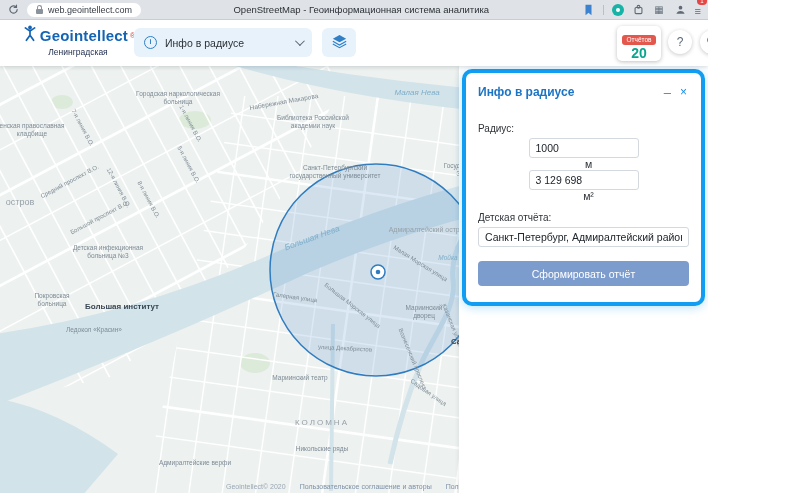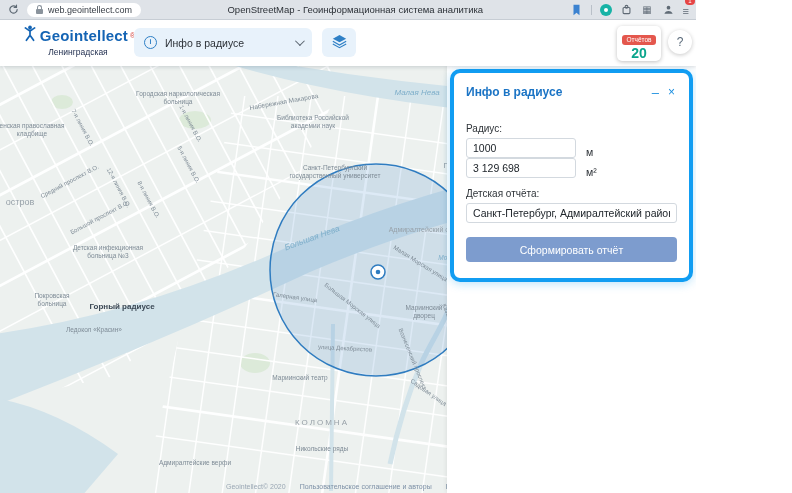--- a/index.html
+++ b/index.html
@@ -1,18 +1,18 @@
 <!DOCTYPE html>
 <html><head>
 <meta charset="utf-8">
 <title>Geointellect</title>
 <style>
   html,body{margin:0;padding:0;background:#fff;}
   .screen{position:relative;width:696px;height:493px;overflow:hidden;
-          font-family:"Liberation Sans","DejaVu Sans",sans-serif;background:#fff;}
+          font-family:"Liberation Sans","DejaVu Sans",sans-serif;background:#fff;padding-left:12px;}
 
   
   .browser-bar{position:absolute;top:0;left:0;right:0;height:19px;background:#dfe3e8;
     border-bottom:1px solid #c7cdd4;display:flex;align-items:center;padding:0 7px;gap:7px;z-index:10;}
   .b-icon{display:flex;align-items:center;justify-content:center;width:13px;height:13px;color:#5f6a75;}
   .url-pill{display:flex;align-items:center;gap:5px;background:#fff;border-radius:8px;height:14px;
     padding:0 9px;font-size:9px;color:#3a4048;}
   .lock{width:7px;height:5px;background:#8a939c;border-radius:1px;position:relative;margin-top:3px;}
   .lock::before{content:"";position:absolute;top:-4px;left:1px;width:3px;height:3px;
     border:1px solid #8a939c;border-bottom:none;border-radius:3px 3px 0 0;}
@@ -79,21 +79,21 @@
   
   .side-panel{position:absolute;top:66px;right:0;width:249px;height:427px;background:#fff;z-index:5;
     box-shadow:-1px 0 4px rgba(0,0,0,.07);}
   .info-card{position:absolute;top:3px;left:3px;right:3px;border:4px solid #119df2;border-radius:10px;
     background:#fff;padding:12px 12px 16px;box-shadow:0 2px 10px rgba(17,157,242,.28);}
   .card-head{display:flex;align-items:center;margin-bottom:24px;}
   .card-title{color:#1b74c5;font-size:12px;font-weight:600;}
   .card-min{margin-left:auto;color:#1b8fe0;font-size:13px;cursor:pointer;padding:0 7px;line-height:1;}
   .card-close{color:#1b8fe0;font-size:12px;cursor:pointer;padding:0 2px;line-height:1;}
   .f-label{font-size:10px;color:#2e3338;margin:10px 0 4px;}
-  .f-row{display:flex;align-items:flex-end;}
+  .f-row{display:flex;align-items:center;flex-direction:column;}
   .f-input{width:110px;height:20px;border:1px solid #d3d9df;border-radius:3px;font-size:10.5px;color:#20262c;
     padding:0 6px;font-family:inherit;box-sizing:border-box;background:#fff;}
   .f-input.full{width:100%;}
   .f-unit{margin-left:10px;font-size:10.5px;color:#2e3338;}
   .submit-btn{margin-top:14px;width:100%;height:25px;background:#7d9cce;color:#fff;border:none;border-radius:4px;
     font-size:10.5px;cursor:pointer;font-family:inherit;}
 </style>
 </head>
 <body>
 
@@ -267,21 +267,21 @@
         <div class="mlabel" style="left: 335px; top: 106px; font-size: 6.5px; width: 110px; white-space: normal; transform: translate(-50%, -50%);">Санкт-Петербургский государственный университет</div>
         <div class="mlabel" style="left: 470px; top: 104px; font-size: 6.5px; width: 80px; white-space: normal; transform: translate(-50%, -50%);">Государственный Эрмитаж</div>
         <div class="mlabel dim" style="left: 20px; top: 137px; font-size: 9px; transform: translate(-50%, -50%);">остров</div>
         <div class="mlabel" style="left: 70px; top: 116px; font-size: 6px; transform: translate(-50%, -50%) rotate(-28deg);">Средний проспект В.О.</div>
         <div class="mlabel" style="left: 118px; top: 122px; font-size: 6px; transform: translate(-50%, -50%) rotate(62deg);">12-я линия В.О.</div>
         <div class="mlabel" style="left: 100px; top: 152px; font-size: 6px; transform: translate(-50%, -50%) rotate(-28deg);">Большой проспект В.О.</div>
         <div class="mlabel" style="left: 148px; top: 134px; font-size: 6px; transform: translate(-50%, -50%) rotate(62deg);">8-я линия В.О.</div>
         <div class="mlabel" style="left: 188px; top: 99px; font-size: 6px; transform: translate(-50%, -50%) rotate(62deg);">5-я линия В.О.</div>
         <div class="mlabel" style="left: 108px; top: 186px; font-size: 6.5px; width: 100px; white-space: normal; transform: translate(-50%, -50%);">Детская инфекционная больница №3</div>
         <div class="mlabel" style="left: 52px; top: 234px; font-size: 6.5px; width: 64px; white-space: normal; transform: translate(-50%, -50%);">Покровская больница</div>
-        <div class="mlabel poi" style="left: 122px; top: 241px; font-size: 8px; transform: translate(-50%, -50%);">Горный радиусе</div>
+        <div class="mlabel poi" style="left: 122px; top: 241px; font-size: 8px; transform: translate(-50%, -50%);">Большая институт</div>
         <div class="mlabel" style="left: 94px; top: 264px; font-size: 6.5px; transform: translate(-50%, -50%);">Ледокол «Красин»</div>
         <div class="mlabel water" style="left: 312px; top: 172px; font-size: 8.5px; transform: translate(-50%, -50%) rotate(-20deg);">Большая Нева</div>
         <div class="mlabel dim" style="left: 428px; top: 164px; font-size: 7px; transform: translate(-50%, -50%);">Адмиралтейский остров</div>
         <div class="mlabel water" style="left: 448px; top: 192px; font-size: 6.5px; transform: translate(-50%, -50%);">Мойка</div>
         <div class="mlabel" style="left: 420px; top: 198px; font-size: 6px; transform: translate(-50%, -50%) rotate(32deg);">Малая Морская улица</div>
         <div class="mlabel" style="left: 352px; top: 240px; font-size: 6px; transform: translate(-50%, -50%) rotate(38deg);">Большая Морская улица</div>
         <div class="mlabel" style="left: 295px; top: 232px; font-size: 6px; transform: translate(-50%, -50%) rotate(8deg);">Галерная улица</div>
         <div class="mlabel" style="left: 424px; top: 246px; font-size: 6.5px; width: 60px; white-space: normal; transform: translate(-50%, -50%);">Мариинский дворец</div>
         <div class="mlabel" style="left: 452px; top: 260px; font-size: 6px; transform: translate(-50%, -50%) rotate(68deg);">Казанская улица</div>
         <div class="mlabel" style="left: 345px; top: 283px; font-size: 6px; transform: translate(-50%, -50%) rotate(3deg);">улица Декабристов</div>

